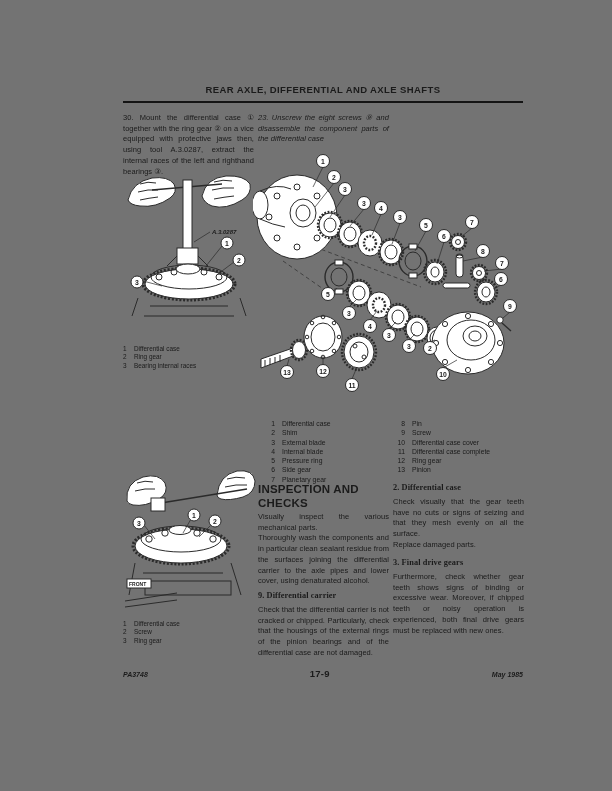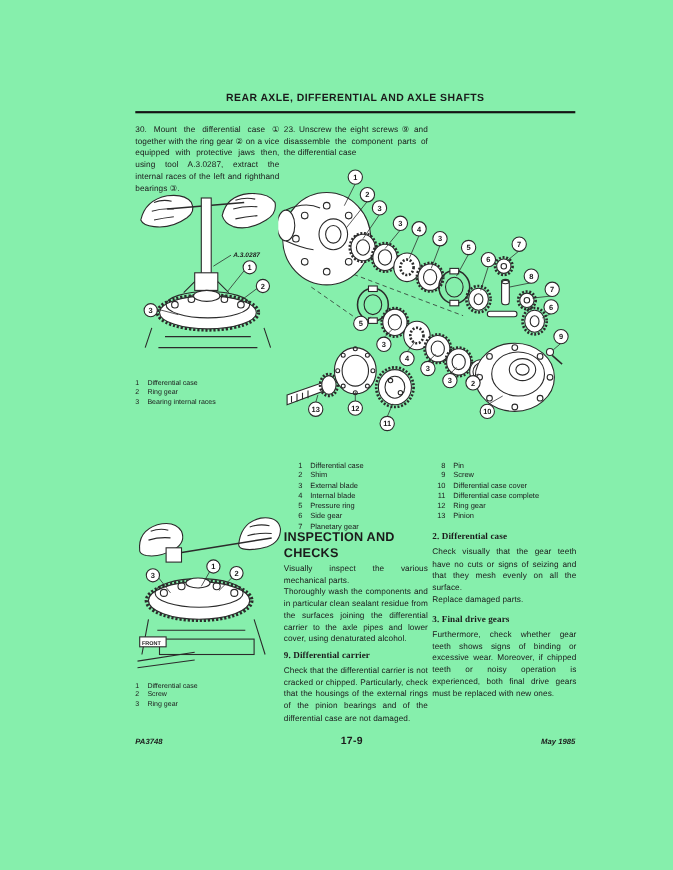--- a/index.html
+++ b/index.html
@@ -1,16 +1,16 @@
 <!DOCTYPE html>
 <html><head>
 <meta charset="utf-8">
 <style>
   html,body{margin:0;padding:0;background:#fff;}
-  .page{position:relative;width:612px;height:791px;background:#86efac;overflow:hidden;
+  .page{position:relative;width:612px;height:791px;background:#737373;overflow:hidden;
         font-family:"Liberation Sans", sans-serif;color:#1b1b1b;}
   .abs{position:absolute;}
   .title{font-size:9.5px;font-weight:bold;letter-spacing:.4px;text-align:center;}
   .rule{height:2px;background:#141414;}
   .body-text{font-size:7.5px;line-height:10.7px;text-align:justify;letter-spacing:.05px;}
   .cap{font-size:6.4px;line-height:8.4px;}
   .cap-row{display:flex;}
   .cap-n{width:11px;flex:0 0 11px;}
   .plist{font-size:6.8px;line-height:9.3px;}
   .plist-row{display:flex;}
@@ -157,21 +157,21 @@
     <div class="cap-row">
       <span class="cap-n">2</span>
       <span>Screw</span>
       </div>
     <div class="cap-row">
       <span class="cap-n">3</span>
       <span>Ring gear</span>
       </div>
   </div>
 
-  <div class="abs body-text" style="left:258px;top:113px;width:131px;">23.  Unscrew the eight screws ⑨ and disassemble the component parts of the differential case</div>
+  <div class="abs body-text" style="left:258px;top:113px;width:131px;font-style:italic;">23.  Unscrew the eight screws ⑨ and disassemble the component parts of the differential case</div>
 
   <svg class="abs" style="left:253px;top:147px;" width="292" height="268" viewBox="0 0 292 268">
 
     <path class="dash" d="M62,100 L168,140"></path>
     <path class="dash" d="M30,114 L76,146"></path>
 
     <g>
       <ellipse class="fillw" cx="44" cy="70" rx="40" ry="42"></ellipse>
       <circle class="ln" cx="72" cy="70" r="3"></circle>
         <circle class="ln" cx="64" cy="91" r="3"></circle>

